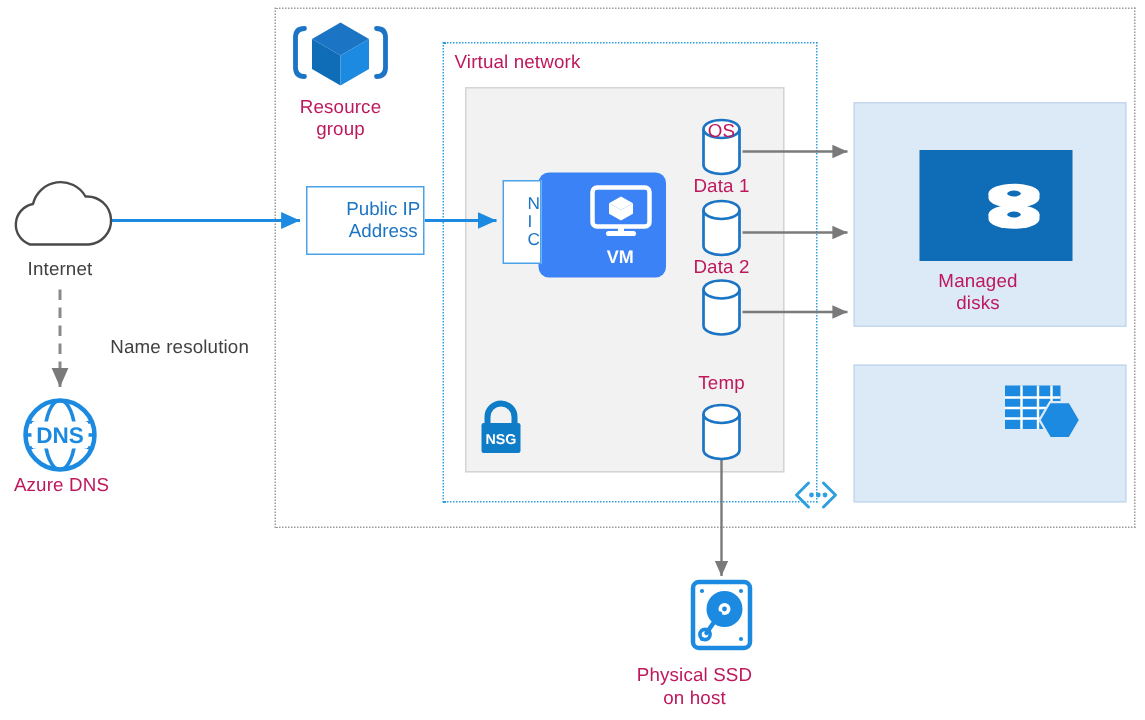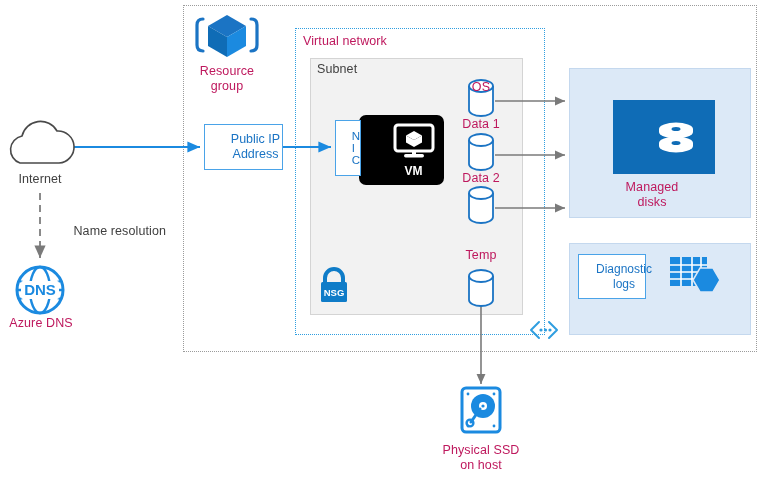--- a/index.html
+++ b/index.html
@@ -49,21 +49,21 @@
   .pip-box{left:204px;top:124px;width:79px;height:46px;}
   .diaglogs-box{left:578px;top:254px;width:68px;height:45px;font-size:12px;}
   .nic-box{
     left:335px;top:120px;width:24px;height:56px;
     background:#ffffff;border:1.5px solid #4aa3e8;box-sizing:border-box;
     display:flex;flex-direction:column;align-items:flex-end;justify-content:center;
     color:#1b74c4;font-size:11.5px;line-height:12px;
   }
   
   .vm-tile{
-    left:359px;top:115px;width:85px;height:70px;background:#000000;
+    left:359px;top:115px;width:85px;height:70px;background:#3b82f6;
     border-radius:7px;box-sizing:border-box;
     display:flex;flex-direction:column;align-items:center;justify-content:center;
   }
   .vm-tile .vm-text{color:#ffffff;font-size:12px;font-weight:bold;margin-top:1px;}
   
   .md-tile{
     left:613px;top:100px;width:78px;height:74px;background:#0f6cb6;
     display:flex;align-items:center;justify-content:center;
   }
 </style>
@@ -210,43 +210,38 @@
     <span>Public IP
 Address</span>
   </div>
 
   <div class="abs nic-box">
     <span>N
 I
 C</span>
   </div>
 
-  <div class="abs box-blue diaglogs-box">
-    <span>Diagnostic
-logs</span>
-  </div>
 
   <div class="lbl dark" style="left:0px;top:172px;width:80px;text-align:center;">Internet</div>
 
   <div class="lbl dark" style="left:46px;top:224px;width:120px;text-align:right;font-size:12.5px;">Name resolution</div>
 
   <div class="lbl" style="left:0px;top:316px;width:82px;">Azure DNS</div>
 
   <div class="lbl" style="left:187px;top:64px;width:80px;">Resource
 group</div>
 
   <div class="lbl left" style="left:303px;top:34px;width:140px;">Virtual network</div>
 
-  <div class="lbl left dark" style="left:317px;top:62px;width:120px;">Subnet</div>
 
   <div class="lbl" style="left:451px;top:80px;width:60px;">OS</div>
   <div class="lbl" style="left:451px;top:117px;width:60px;">Data 1</div>
   <div class="lbl" style="left:451px;top:171px;width:60px;">Data 2</div>
   <div class="lbl" style="left:451px;top:248px;width:60px;">Temp</div>
 
   <div class="lbl" style="left:610px;top:180px;width:84px;">Managed
 disks</div>
 
 
-  <div class="lbl" style="left:426px;top:443px;width:110px;">Physical SSD
+  <div class="lbl" style="left:408px;top:443px;width:110px;">Physical SSD
 on host</div>
 
 </div>
 
 </body></html>

